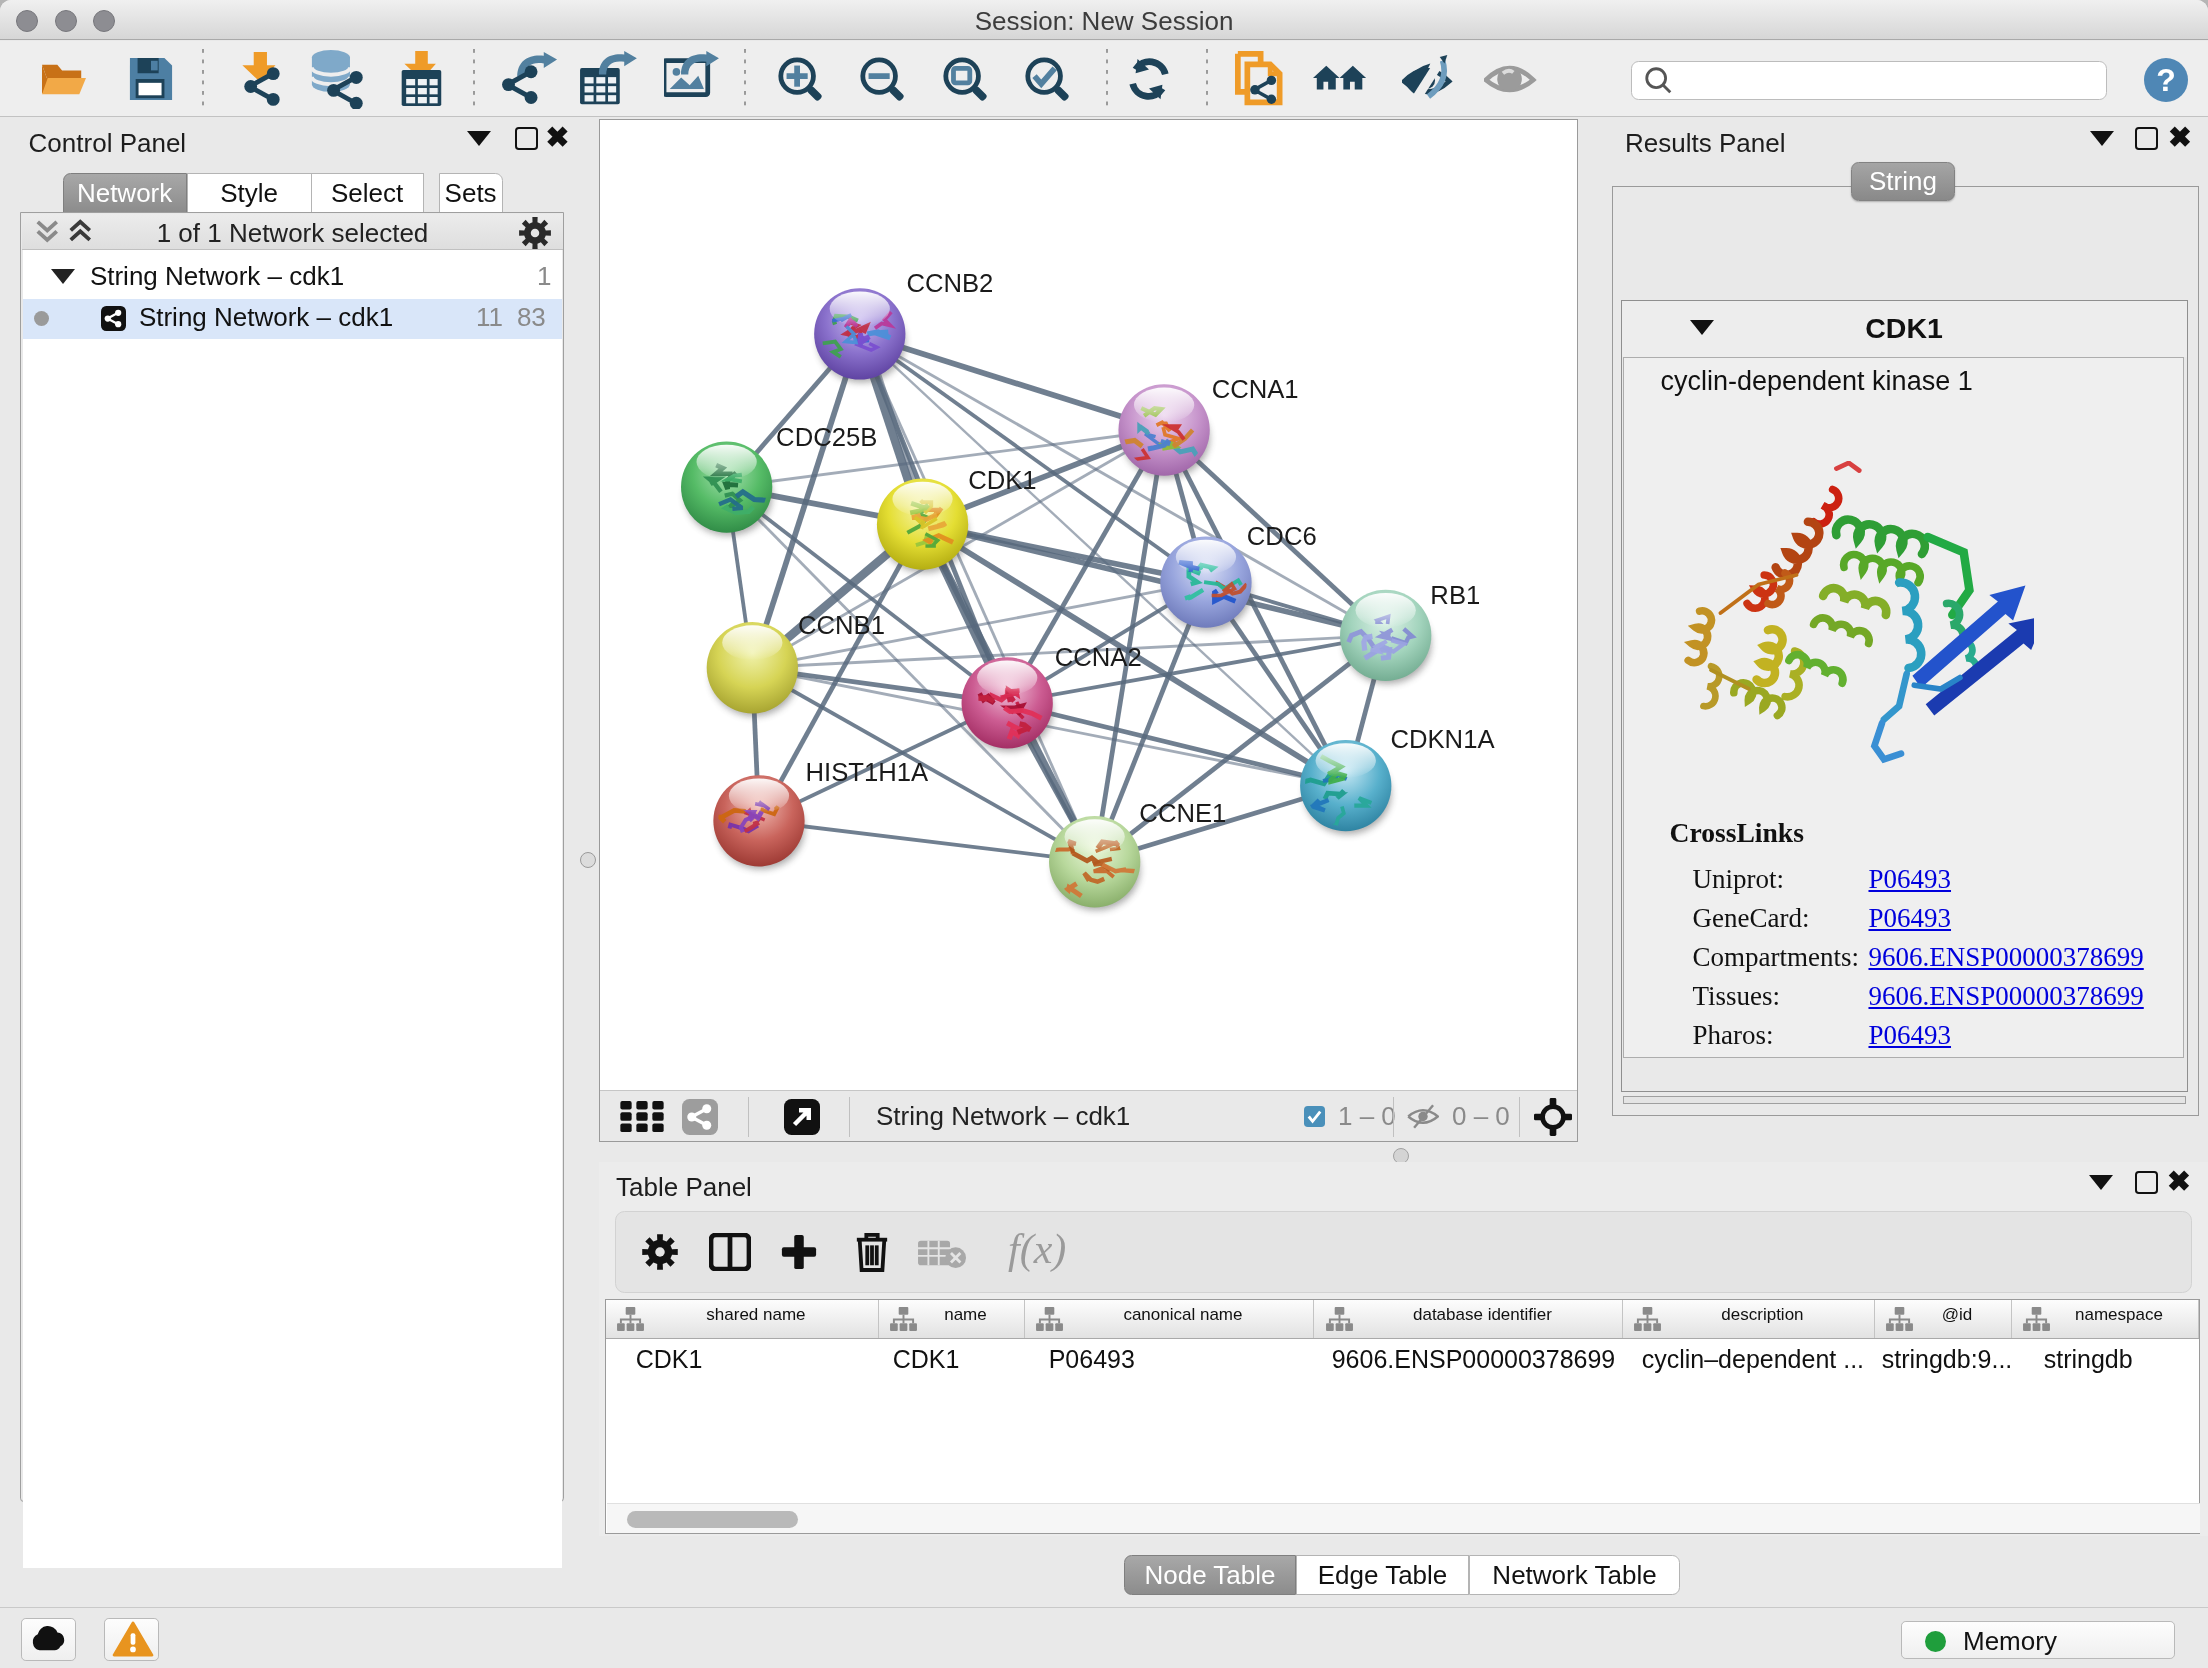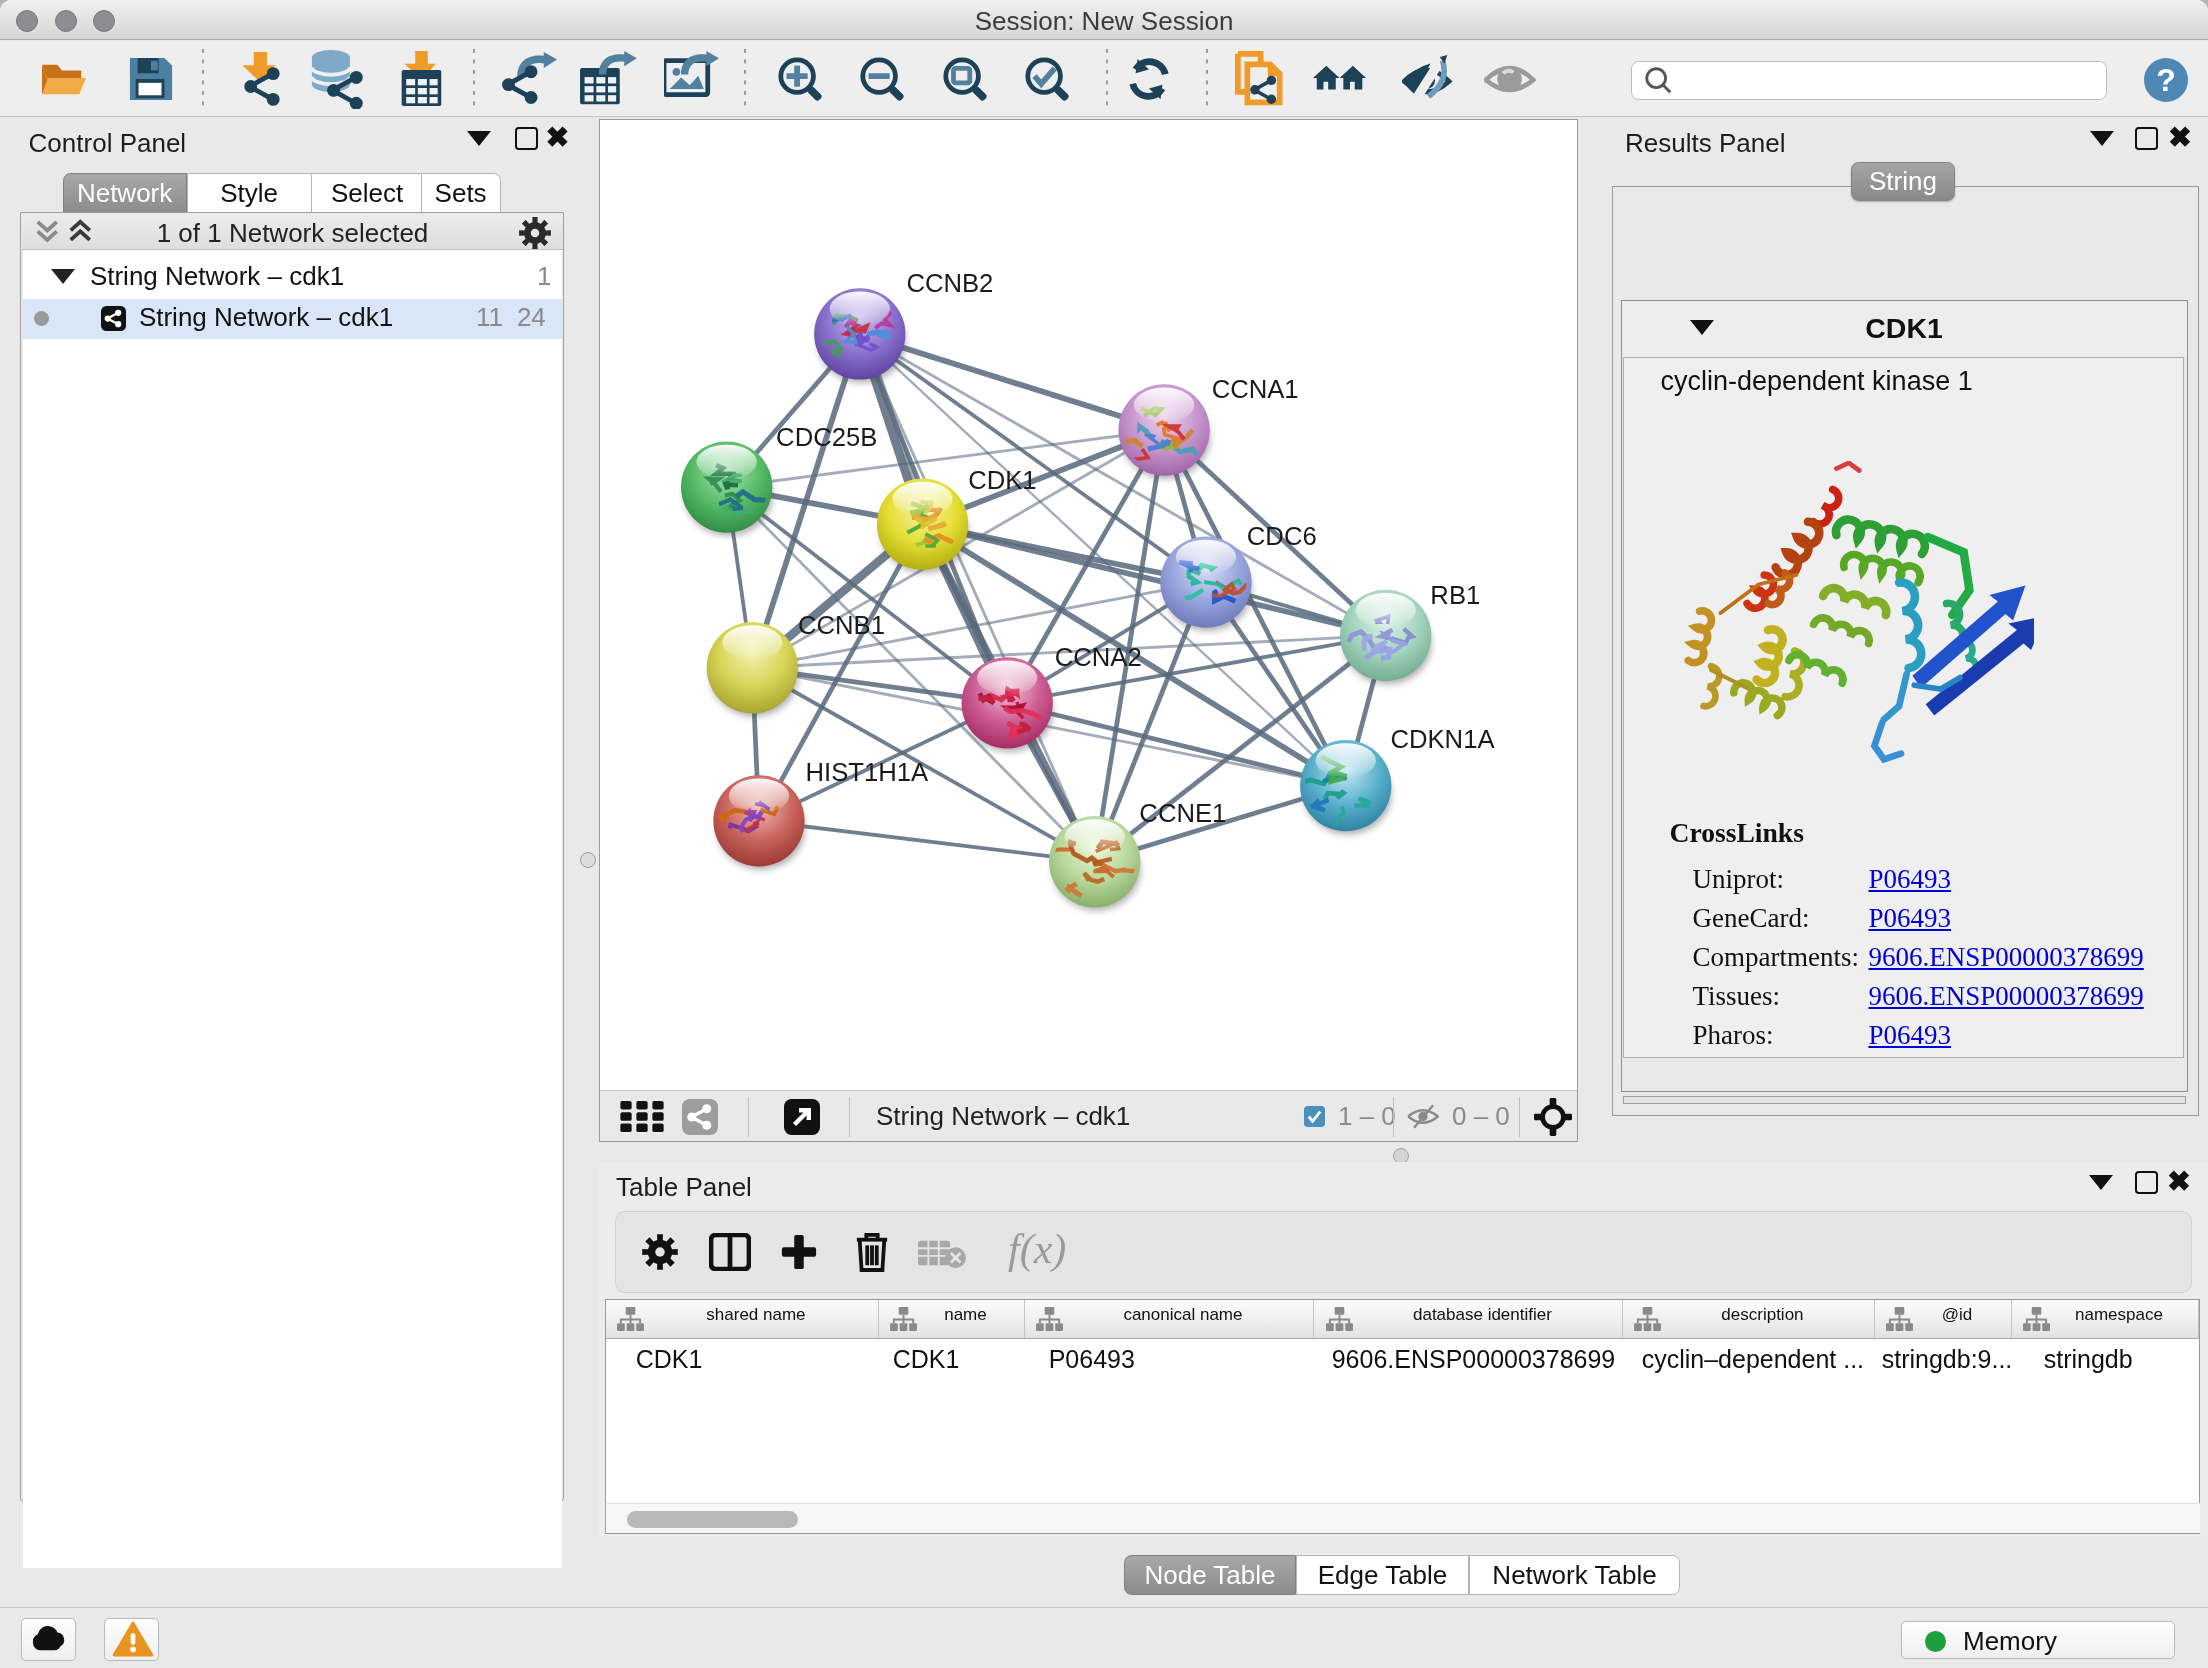--- a/index.html
+++ b/index.html
@@ -285,21 +285,21 @@
 </div>
 <div id="cpanel" class="abs">
   <div class="abs ptitle" style="left:21px;top:8.6px;">Control Panel</div>
   <div class="abs tri-d" style="left:459px;top:12.4px;"></div>
   <div class="abs sqr" style="left:507px;top:7.6px;"></div>
   <div class="abs xx" style="left:538px;top:1.9px;">✖</div>
   <div id="cp-tabs" class="abs" style="left:55px;top:54px;">
     <div class="tab tabsel" style="left:0px;width:124px;">Network</div>
     <div class="tab" style="left:124px;width:125px;">Style</div>
     <div class="tab" style="left:248px;width:113px;">Select</div>
-    <div class="tab" style="left:358px;width:80px;border-radius:0 7.6px 0 0;">Sets</div>
+    <div class="tab" style="left:376px;width:64px;border-radius:0 7.6px 0 0;">Sets</div>
   </div>
   <div id="cp-box" class="abs">
     <div id="cp-bar" class="abs">
       <div class="abs" style="left:11.4px;top:3.8px;"><svg width="28.5" height="28.5" viewBox="0 0 30 30">
               <g fill="none" stroke="#8a8a8a" stroke-width="4">
                 <path d="M5 4 l10 9 10-9"></path>
                 <path d="M5 14 l10 9 10-9"></path>
               </g>
             </svg></div>
       <div class="abs" style="left:44px;top:3.8px;"><svg width="28.5" height="28.5" viewBox="0 0 30 30">
@@ -327,21 +327,21 @@
                 <g fill="#fff">
                   <circle cx="33" cy="13" r="6"></circle>
                   <circle cx="13" cy="24" r="6"></circle>
                   <circle cx="33" cy="35" r="6"></circle>
                   <rect x="11" y="16" width="24" height="4.5" transform="rotate(-28 23 18)"></rect>
                   <rect x="11" y="27.5" width="24" height="4.5" transform="rotate(28 23 30)"></rect>
                 </g>
               </svg></div>
         <div class="abs" style="left:116px;top:2.9px;">String Network – cdk1</div>
         <div class="abs" style="left:453px;top:2.9px;color:#8a8a8a;">11</div>
-        <div class="abs" style="left:494px;top:2.9px;color:#8a8a8a;">24</div>
+        <div class="abs" style="left:494px;top:2.9px;color:#8a8a8a;">83</div>
       </div>
     </div>
   </div>
 </div>
 <div class="abs" style="left:580px;top:852px;width:16px;height:16px;border-radius:50%;background:#dcdcdc;border:1px solid #9a9a9a;"></div>
 <div id="netview" class="abs">
       <svg width="977" height="970" viewBox="630 126 1027 1020" xmlns="http://www.w3.org/2000/svg" style="position:absolute;left:0;top:0">
         <defs>
           <filter id="blur1" x="-40%" y="-40%" width="180%" height="180%">
             <feGaussianBlur stdDeviation="4"></feGaussianBlur>

